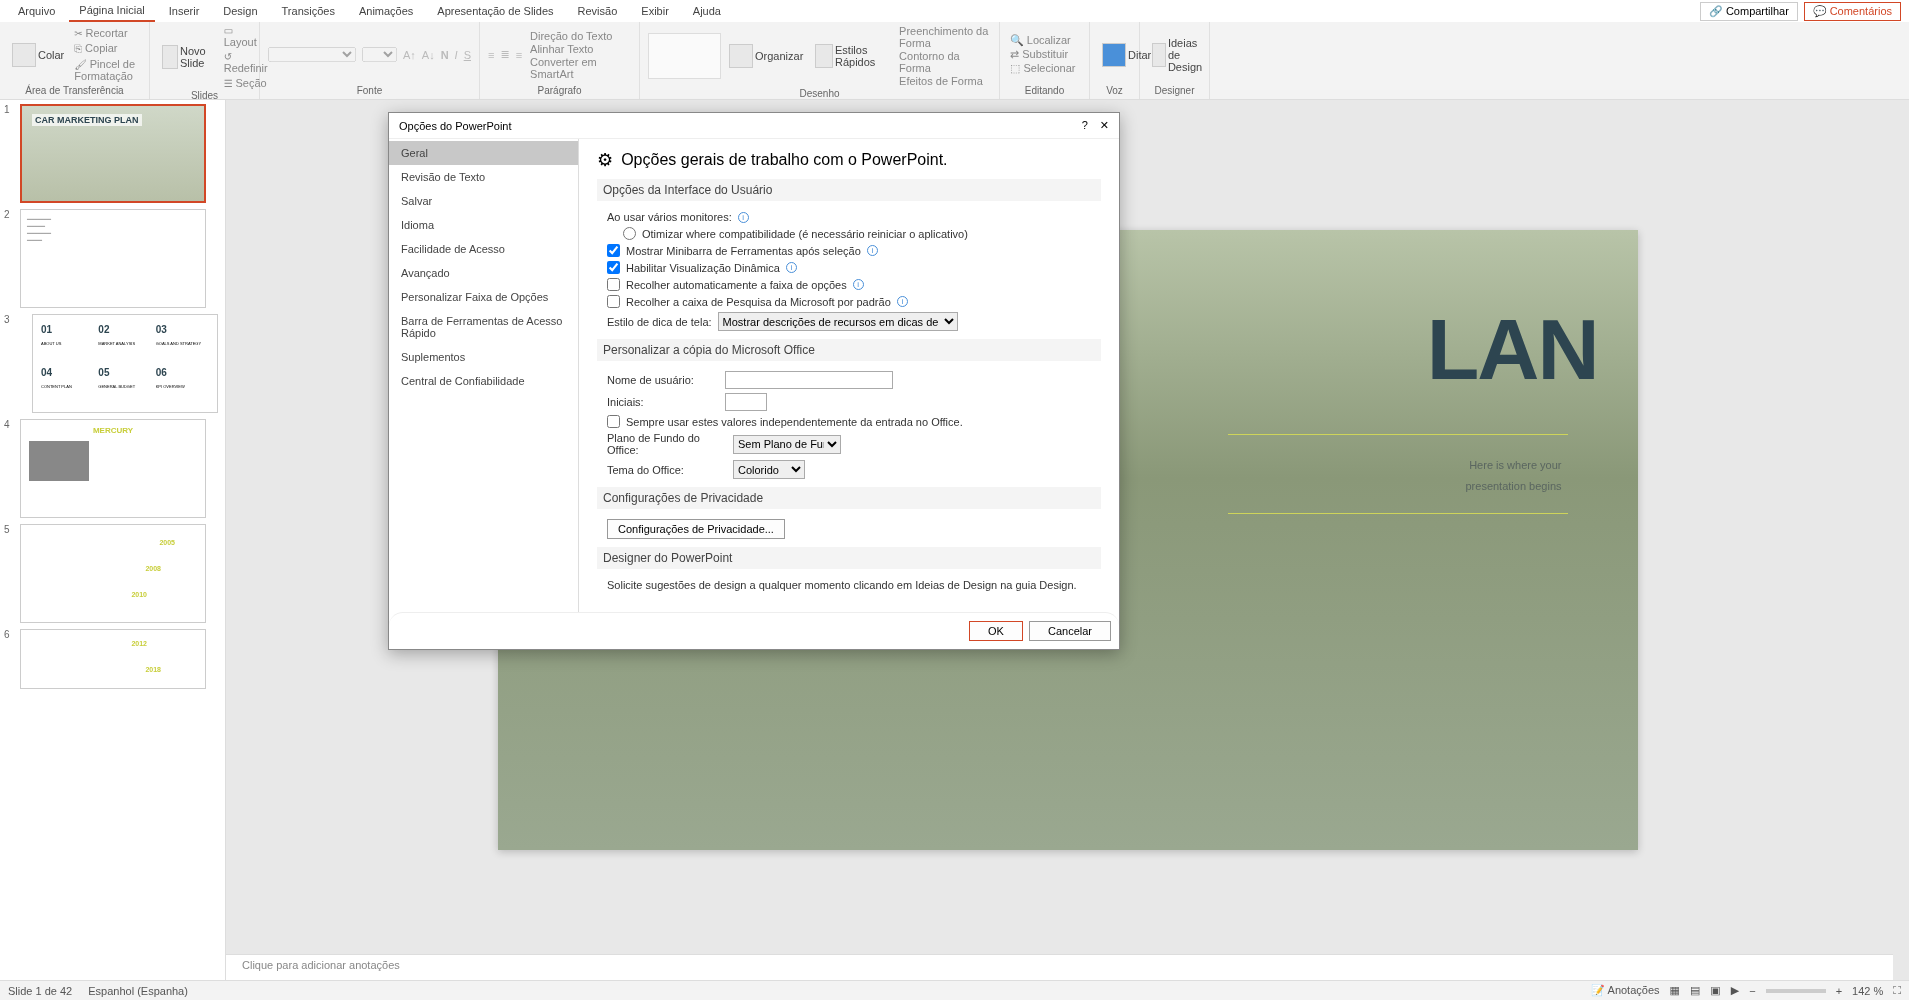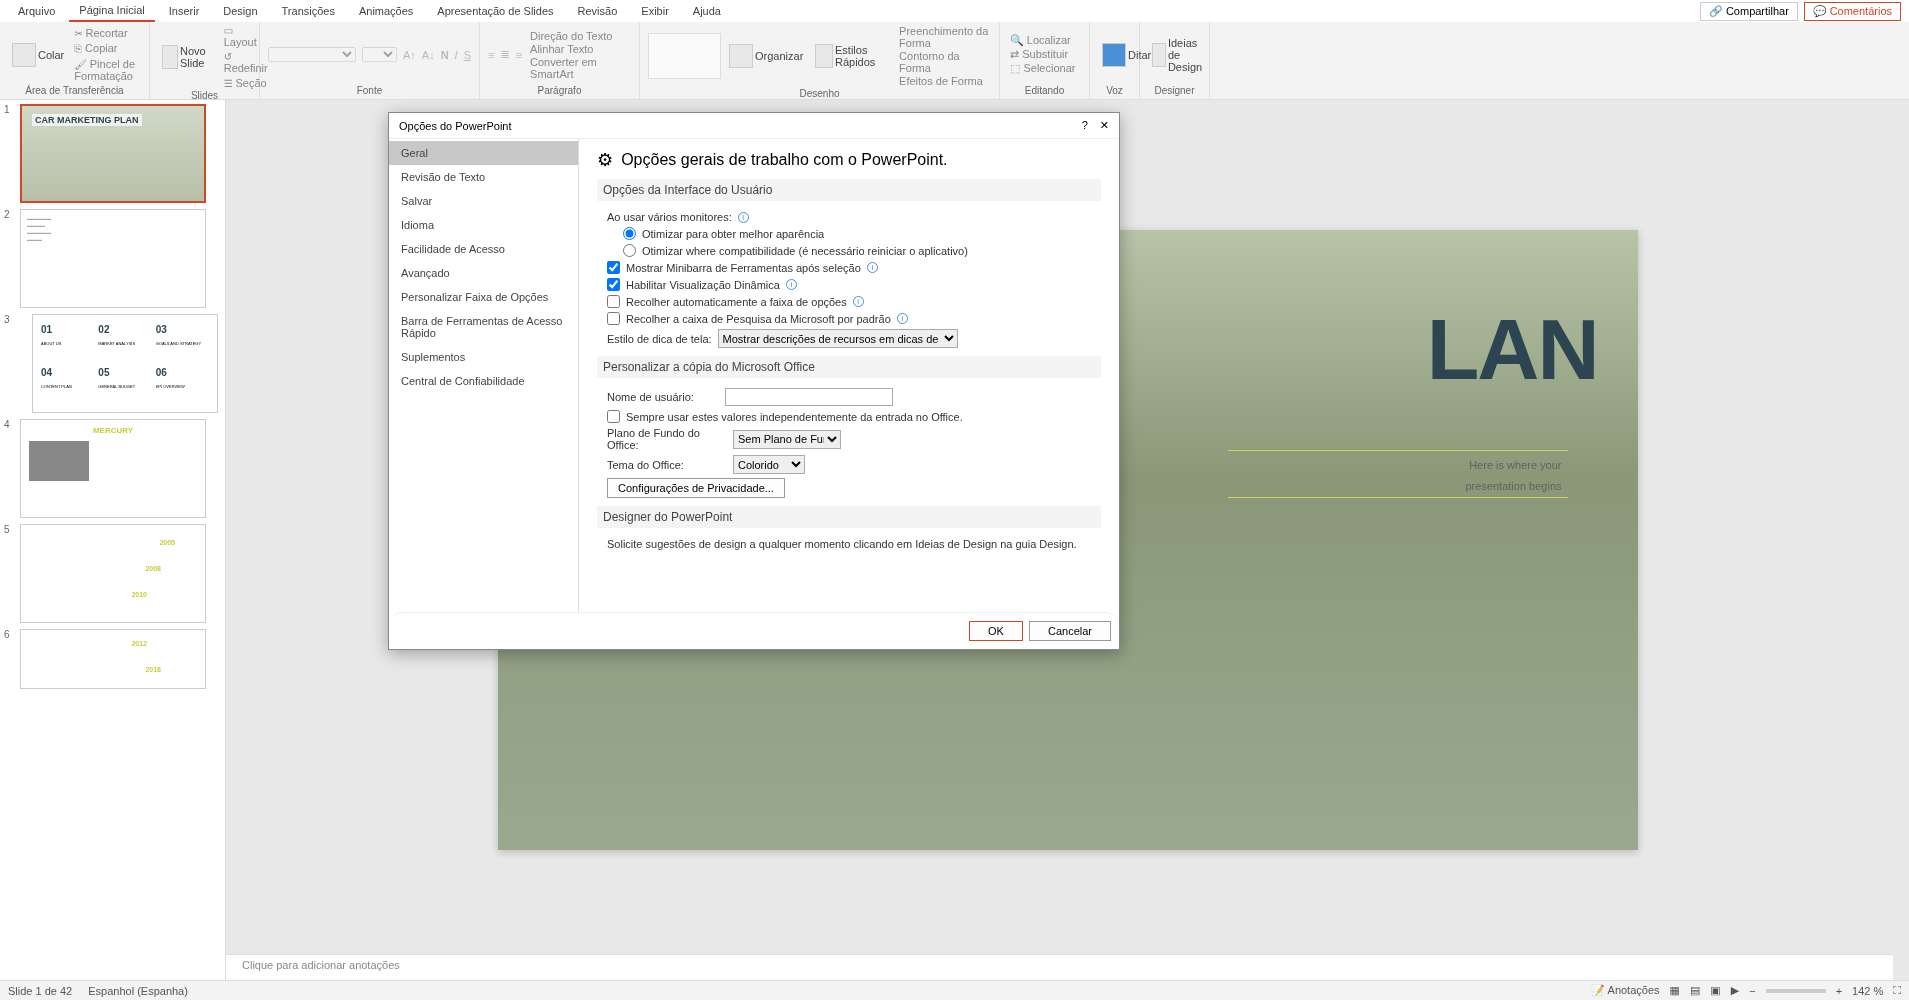--- a/index.html
+++ b/index.html
@@ -20,21 +20,21 @@
 .stack{display:flex;flex-direction:column;gap:1px;}
 .main{display:flex;height:calc(100% - 120px);}
 .thumbs{width:226px;background:#fff;border-right:1px solid #ddd;overflow-y:auto;padding:4px;}
 .thumb-wrap{display:flex;gap:4px;margin-bottom:6px;}
 .thumb-num{width:12px;color:#666;font-size:10px;}
 .thumb{width:186px;height:99px;border:1px solid #ccc;background:#fff;position:relative;overflow:hidden;}
 .thumb.active{border:2px solid #d24726;}
 .canvas{flex:1;background:#e8e8e8;position:relative;display:flex;align-items:center;justify-content:center;}
 .slide{width:1140px;height:620px;background:linear-gradient(180deg,#b8c4a8 0%,#8a9878 40%,#9aa890 100%);position:relative;box-shadow:0 2px 8px rgba(0,0,0,0.2);}
 .slide-title{position:absolute;right:40px;top:70px;font-size:86px;font-weight:900;color:#2d4550;letter-spacing:-2px;}
-.slide-sub{position:absolute;right:70px;top:220px;width:340px;text-align:right;color:#5a6660;font-size:18px;border-top:1px solid #ced45a;border-bottom:1px solid #ced45a;padding:2px 6px;}
+.slide-sub{position:absolute;right:70px;top:204px;width:340px;text-align:right;color:#5a6660;font-size:18px;border-top:1px solid #ced45a;border-bottom:1px solid #ced45a;padding:18px 6px;}
 .dialog{position:absolute;left:388px;top:112px;width:732px;height:538px;background:#fff;border:1px solid #888;box-shadow:0 4px 16px rgba(0,0,0,0.3);display:flex;flex-direction:column;z-index:100;}
 .dialog-title{padding:6px 10px;font-size:11px;border-bottom:1px solid #eee;display:flex;justify-content:space-between;align-items:center;}
 .dialog-title .ctrl{display:flex;gap:12px;}
 .dialog-body{display:flex;flex:1;overflow:hidden;}
 .dialog-nav{width:190px;border-right:1px solid #ddd;padding-top:2px;}
 .dialog-nav .item{padding:6px 12px;color:#444;cursor:pointer;}
 .dialog-nav .item.sel{background:#c8c8c8;}
 .dialog-content{flex:1;padding:10px 18px;overflow-y:auto;}
 .sect-title{font-size:12px;color:#444;margin:6px 0 8px;background:#f4f4f4;padding:4px 6px;}
 .opt-row{display:flex;align-items:center;gap:6px;padding:2px 0 2px 10px;color:#333;}
@@ -261,24 +261,20 @@
       <div style="display:flex;gap:8px;align-items:center;margin-bottom:8px">
           <span style="font-size:18px">⚙</span>
           <span style="font-size:16px">Opções gerais de trabalho com o PowerPoint.</span>
         </div>
       <div class="sect-title">Opções da Interface do Usuário</div>
       <div class="opt-row">
           <label>Ao usar vários monitores:</label>
           <span class="info">i</span>
         </div>
       <div class="opt-row" style="padding-left:26px">
-          <input type="radio" checked="" style="">
-          <label>Otimizar para obter melhor aparência</label>
-        </div>
-      <div class="opt-row" style="padding-left:26px">
           <input type="radio" style="">
           <label>Otimizar where compatibilidade (é necessário reiniciar o aplicativo)</label>
         </div>
       <div class="opt-row">
           <input type="checkbox" checked="" style="">
           <label>Mostrar Minibarra de Ferramentas após seleção</label>
           <span class="info">i</span>
         </div>
       <div class="opt-row">
           <input type="checkbox" checked="" style="">
@@ -298,31 +294,36 @@
       <div class="opt-row">
           <label>Estilo de dica de tela:</label>
           <select style="width:240px"><option>Mostrar descrições de recursos em dicas de tela</option></select>
         </div>
       <div class="sect-title">Personalizar a cópia do Microsoft Office</div>
       <div class="opt-row">
           <label style="width:112px">Nome de usuário:</label>
           <input type="text" style="width: 168px;">
         </div>
       <div class="opt-row">
+          <label style="width:112px">Iniciais:</label>
+          <input type="text" style="width: 42px;">
+        </div>
+      <div class="opt-row">
           <input type="checkbox" style="">
           <label>Sempre usar estes valores independentemente da entrada no Office.</label>
         </div>
       <div class="opt-row">
           <label style="width:120px">Plano de Fundo do Office:</label>
           <select style="width:108px"><option>Sem Plano de Fundo</option></select>
         </div>
       <div class="opt-row">
           <label style="width:120px">Tema do Office:</label>
           <select style="width:72px"><option>Colorido</option></select>
         </div>
+      <div class="sect-title">Configurações de Privacidade</div>
       <div class="opt-row">
           <button style="padding:3px 10px;border:1px solid #999;background:#fdfdfd">Configurações de Privacidade...</button>
         </div>
       <div class="sect-title">Designer do PowerPoint</div>
       <div class="opt-row">
           <label>Solicite sugestões de design a qualquer momento clicando em Ideias de Design na guia Design.</label>
         </div>
       <div class="opt-row"></div>
 
     </div>

